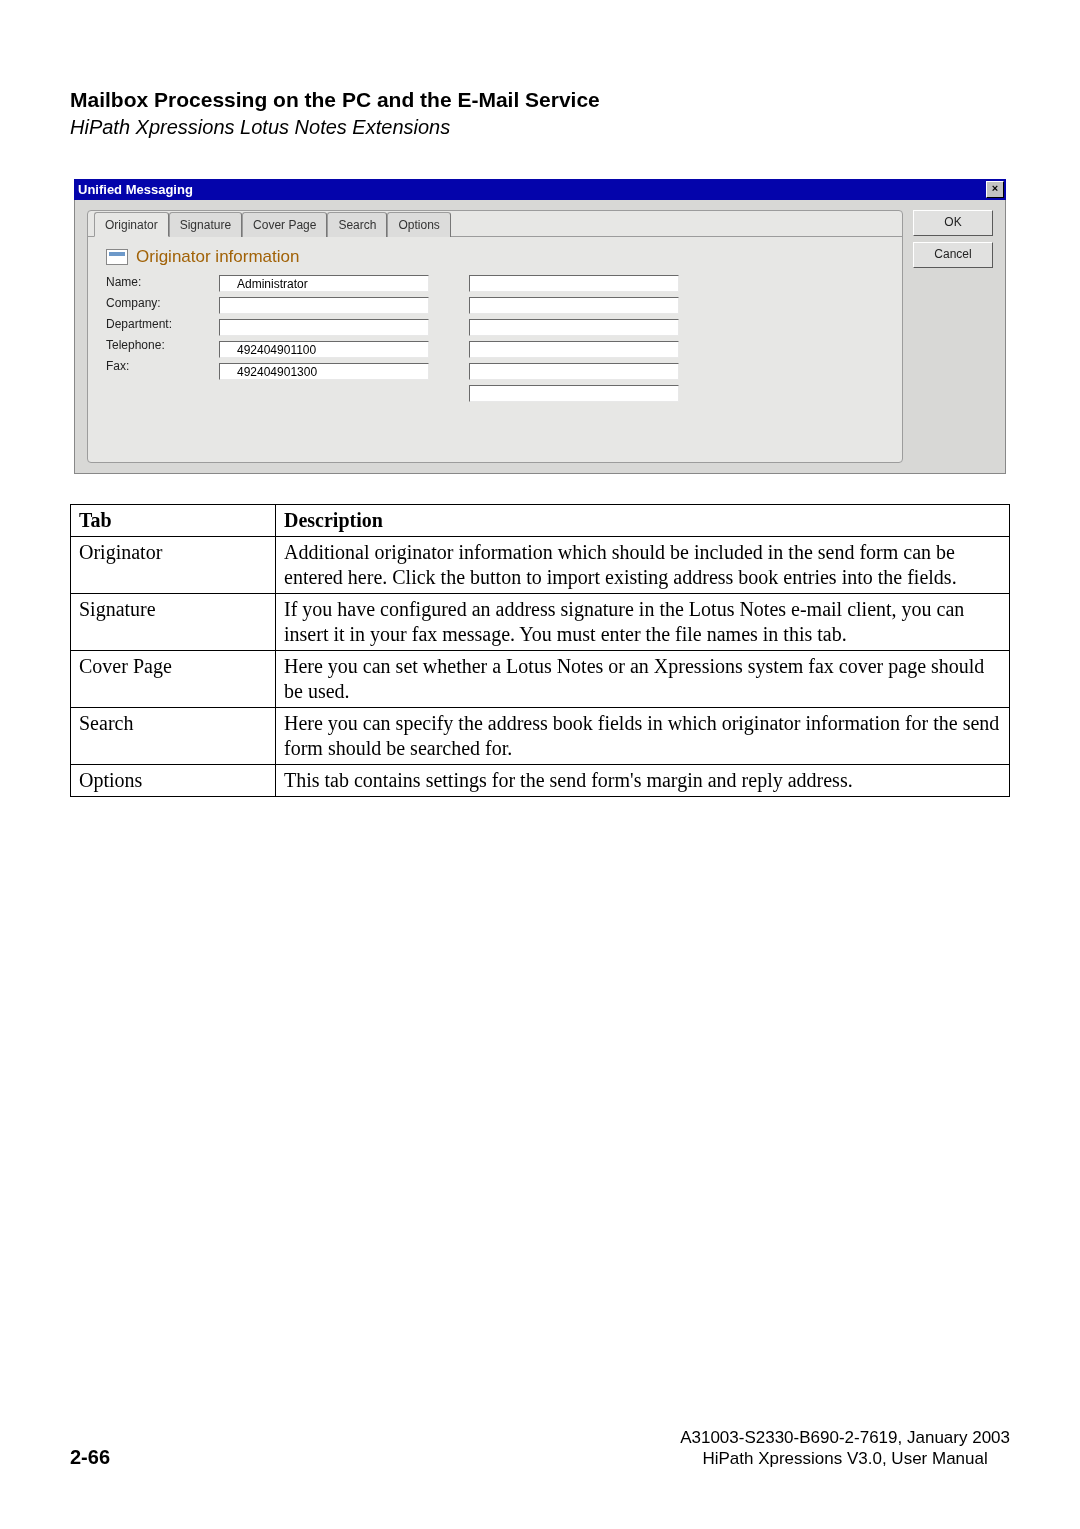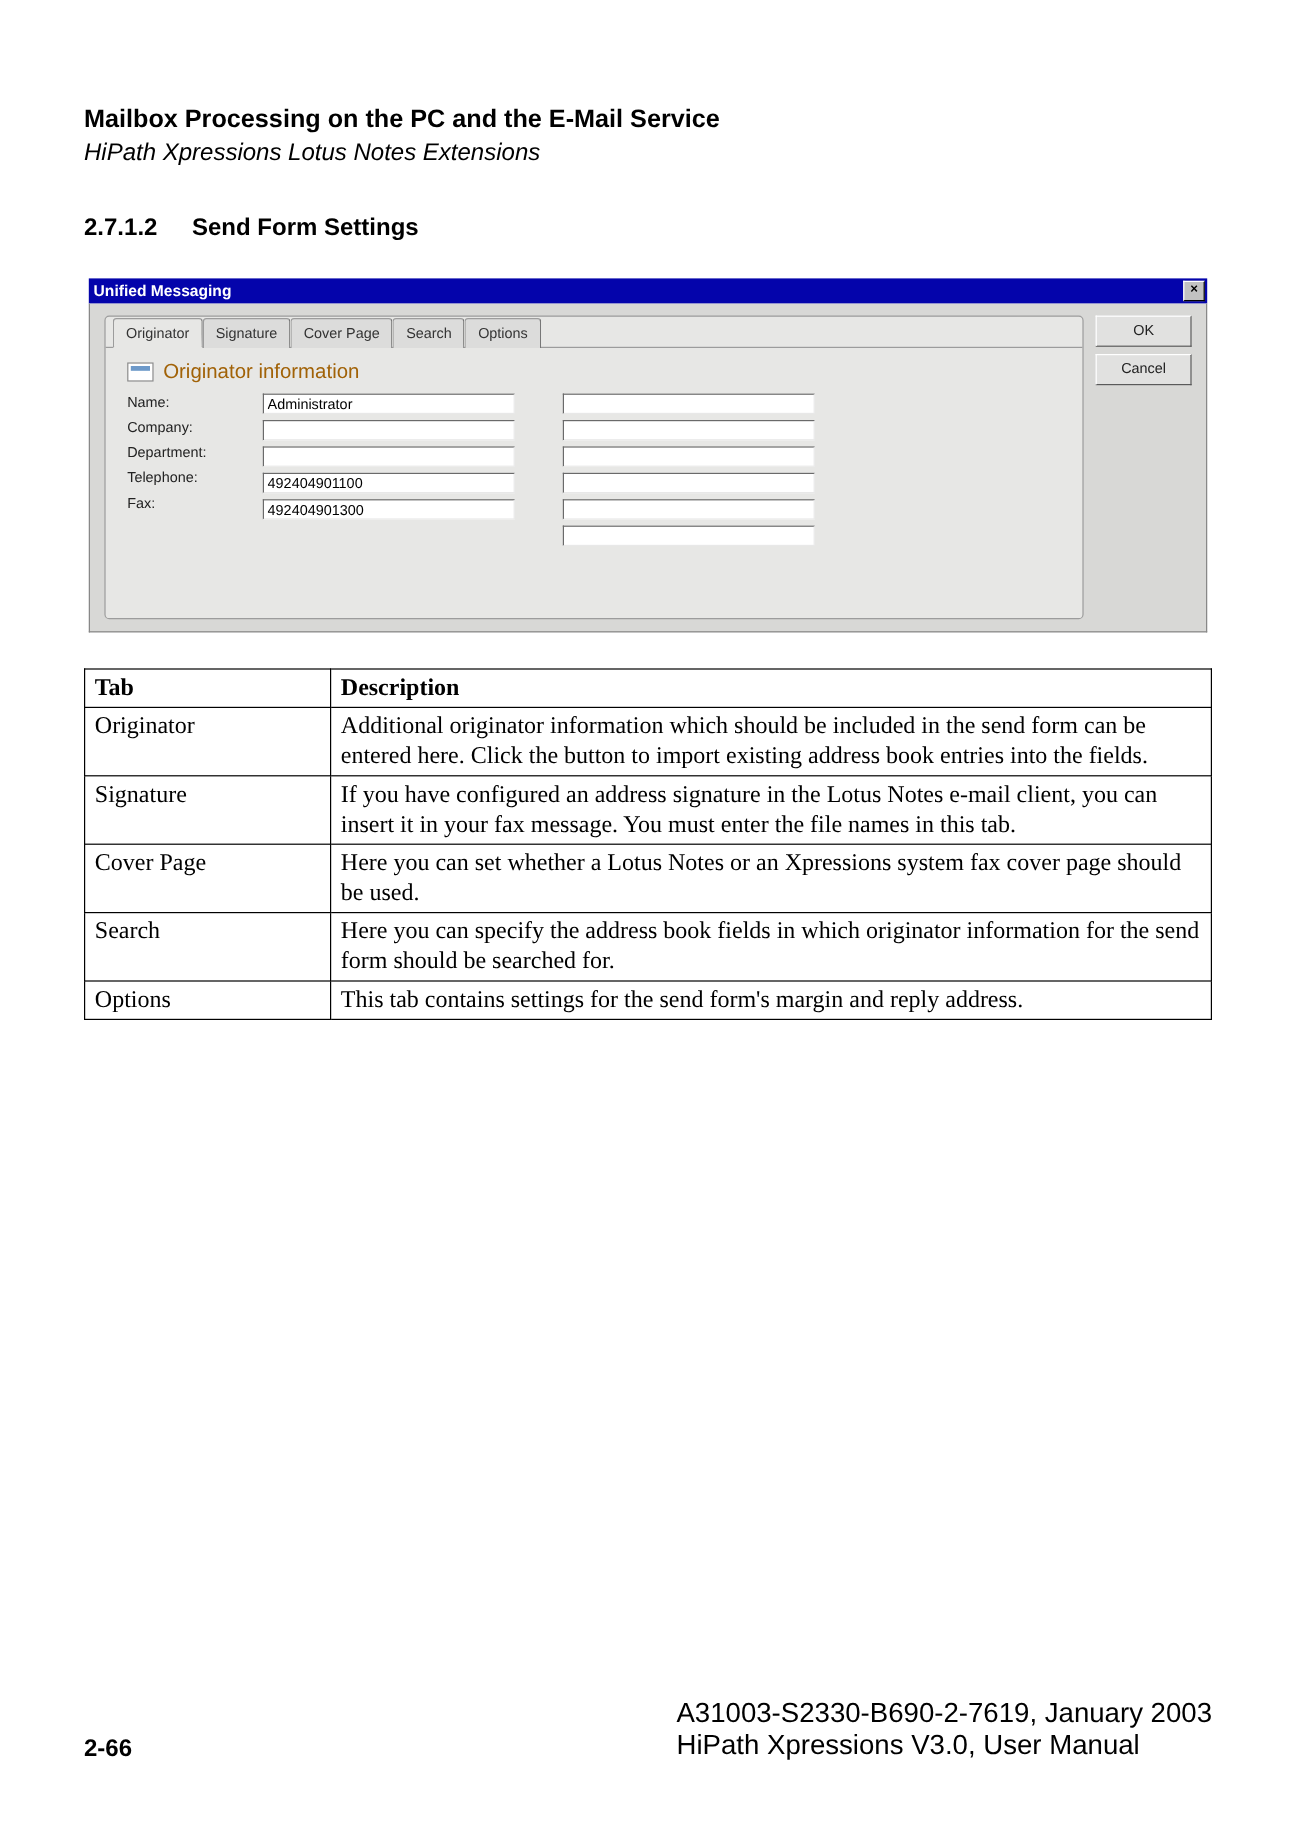--- a/index.html
+++ b/index.html
@@ -134,21 +134,21 @@
   .zip-lbl { line-height: 11px; }
   .inputs-col { display:flex; flex-direction:column; gap:5px;}
   .txtin {
     width: 210px; height: 17px;
     background: #fff;
     border-top: 1px solid #6a6a6a;
     border-left: 1px solid #6a6a6a;
     border-right: 1px solid #e8e8e8;
     border-bottom: 1px solid #e8e8e8;
     font-size: 12px;
-    padding: 0 3px;
+    padding: 0 17px;
     box-sizing: border-box;
     font-family: Arial, sans-serif;
   }
   .btn-col { width: 80px; display:flex; flex-direction:column; gap:6px;}
   .btn {
     height: 24px;
     background: #e1e1e0;
     border-top: 1px solid #fff;
     border-left: 1px solid #fff;
     border-right: 1px solid #5a5a5a;
@@ -178,32 +178,29 @@
   
   .footer {
     position: absolute;
     bottom: 60px;
     left: 70px; right: 70px;
     display: flex;
     justify-content: space-between;
     align-items: flex-end;
   }
   .page-num { font-size: 20px; font-weight: bold;}
-  .foot-right { text-align: left; font-size: 23px; line-height:1.2;}
+  .foot-right { text-align: center; font-size: 17px; line-height:1.2;}
 </style>
 </head>
 <body>
 
 <div class="page">
   <h1 class="header-title">Mailbox Processing on the PC and the E-Mail Service</h1>
   <div class="header-sub">HiPath Xpressions Lotus Notes Extensions</div>
 
-  <div class="section-heading">
-    <span class="num">2.7.1.2</span><span>Send Form Settings</span>
-  </div>
 
   <div class="dialog">
     <div class="titlebar">
       <span>Unified Messaging</span>
       <div class="close-btn">×</div>
     </div>
     <div class="dlg-body">
       <div class="dlg-inner">
         <div class="tab-area">
           <div class="tabs">

